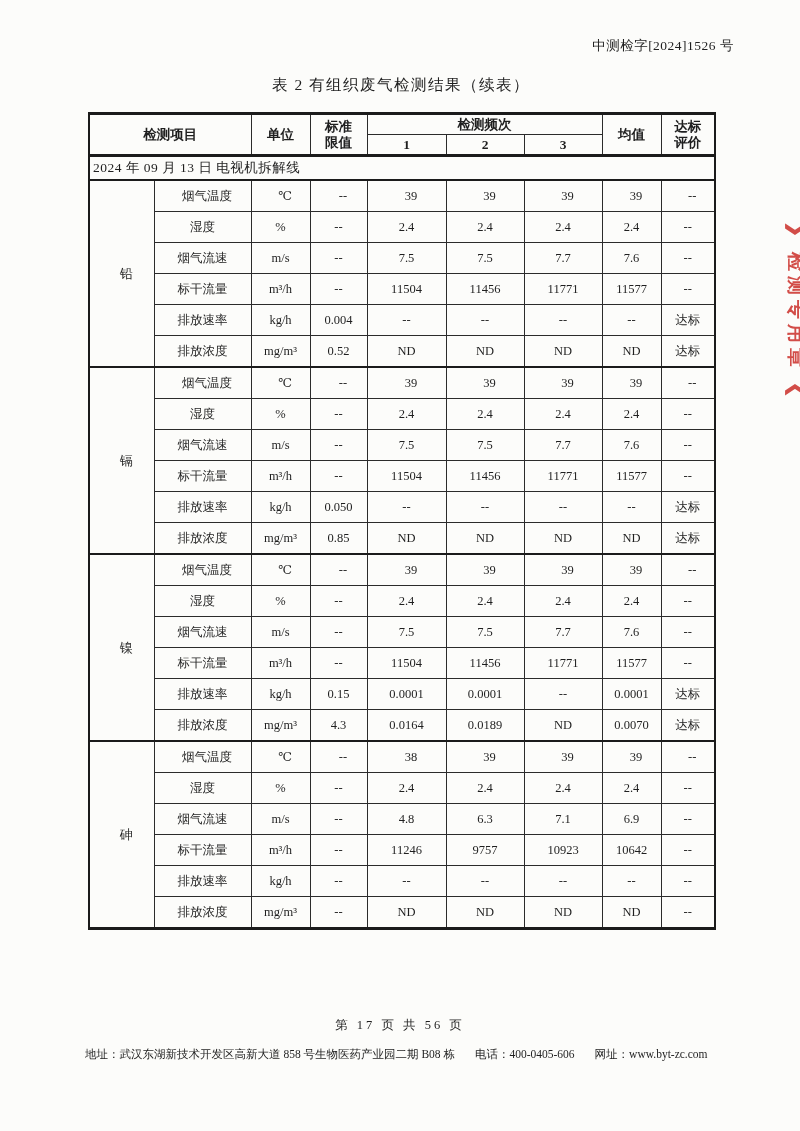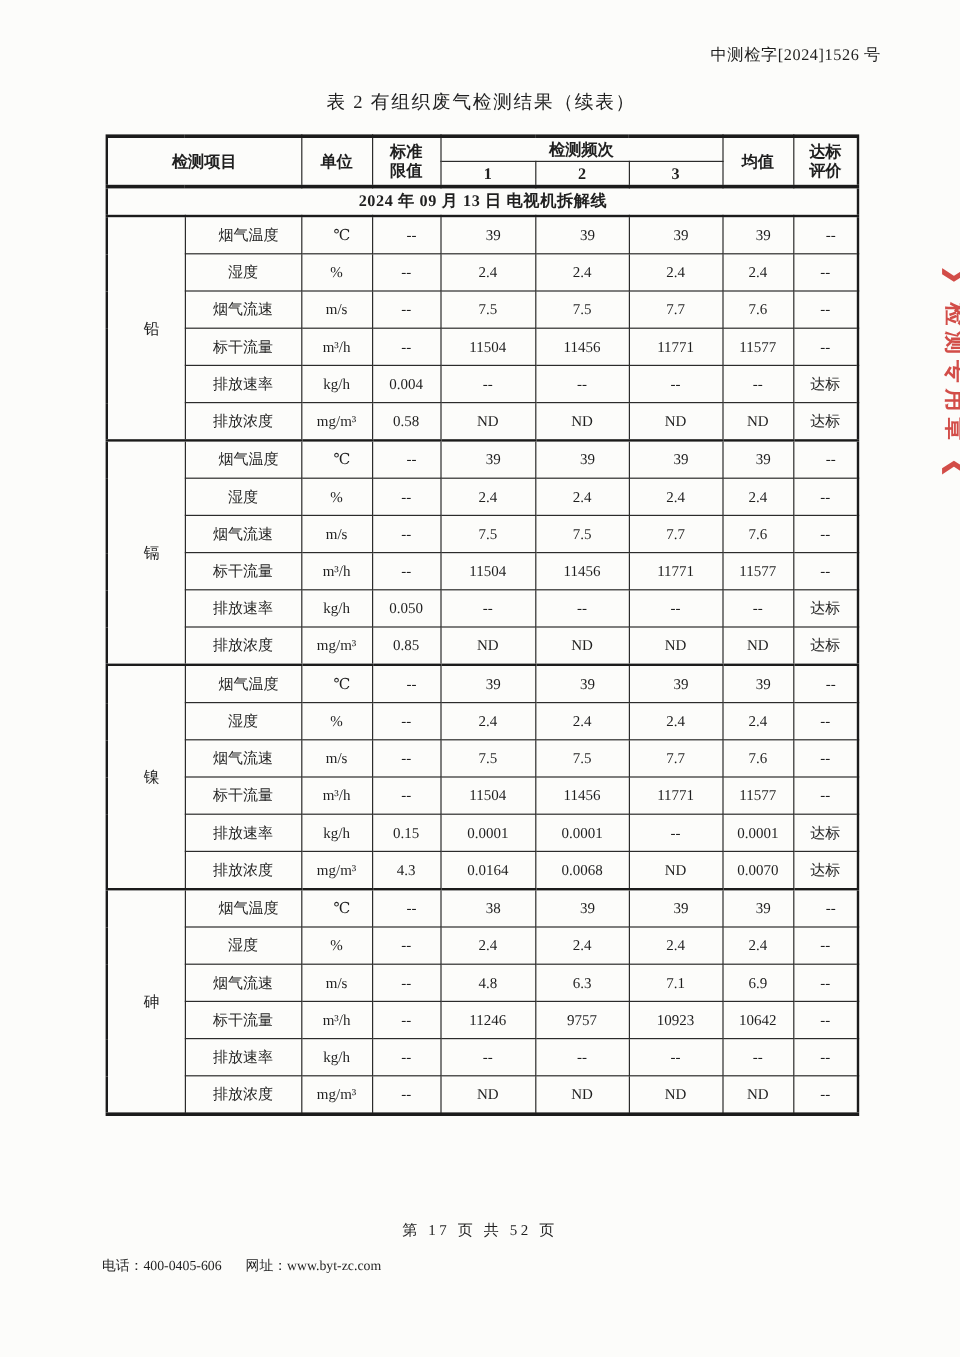--- a/index.html
+++ b/index.html
@@ -29,21 +29,21 @@
   .results th, .results td {
     border:1px solid #2b2b2b;
     text-align:center; vertical-align:middle;
     padding:0 2px; overflow:hidden;
   }
   .results thead th { font-size:13.5px; font-weight:bold; height:19px; }
   .prewrap { white-space:pre-line; line-height:1.18; }
   .results .date-row td {
     border-top:3px solid #1b1b1b;
     border-bottom:2px solid #1b1b1b;
-    text-align:center; font-weight:bold; font-size:13.5px;
+    text-align:left; font-weight:normal; font-size:13.5px;
     height:22px; padding-left:3px; letter-spacing:0.5px;
   }
   .results tbody td { font-size:12.5px; height:30px; }
   .results tr.group-start td { border-top:2px solid #1b1b1b;padding-left:11px; }
   .results td.group-cell { font-size:13px; }
   .page-number {
     position:absolute; top:1017px; left:0; width:100%;
     text-align:center; font-size:12.5px; letter-spacing:3px;
   }
   .contact-line {
@@ -145,21 +145,21 @@
         <td>0.004</td>
         <td>--</td>
         <td>--</td>
         <td>--</td>
         <td>--</td>
         <td>达标</td>
       </tr>
       <tr>
         <td>排放浓度</td>
         <td>mg/m³</td>
-        <td>0.58</td>
+        <td>0.52</td>
         <td>ND</td>
         <td>ND</td>
         <td>ND</td>
         <td>ND</td>
         <td>达标</td>
       </tr>
       <tr class="group-start">
         <td rowspan="6" class="group-cell">镉</td>
         <td>烟气温度</td>
         <td>℃</td>
@@ -269,21 +269,21 @@
         <td>0.0001</td>
         <td>--</td>
         <td>0.0001</td>
         <td>达标</td>
       </tr>
       <tr>
         <td>排放浓度</td>
         <td>mg/m³</td>
         <td>4.3</td>
         <td>0.0164</td>
-        <td>0.0068</td>
+        <td>0.0189</td>
         <td>ND</td>
         <td>0.0070</td>
         <td>达标</td>
       </tr>
       <tr class="group-start">
         <td rowspan="6" class="group-cell">砷</td>
         <td>烟气温度</td>
         <td>℃</td>
         <td>--</td>
         <td>38</td>
@@ -340,18 +340,19 @@
         <td>ND</td>
         <td>ND</td>
         <td>ND</td>
         <td>--</td>
       </tr>
     </tbody>
 </table>
 
 <div class="stamp" style="color: rgb(205, 53, 48);">❯ 检测专用章 ❮</div>
 
-<div class="page-number">第 17 页 共 52 页</div>
+<div class="page-number">第 17 页 共 56 页</div>
 
 <div class="contact-line">
+  <span>地址：武汉东湖新技术开发区高新大道 858 号生物医药产业园二期 B08 栋</span>
   <span>电话：400-0405-606</span>
   <span>网址：www.byt-zc.com</span>
 </div>
 
 </body></html>

